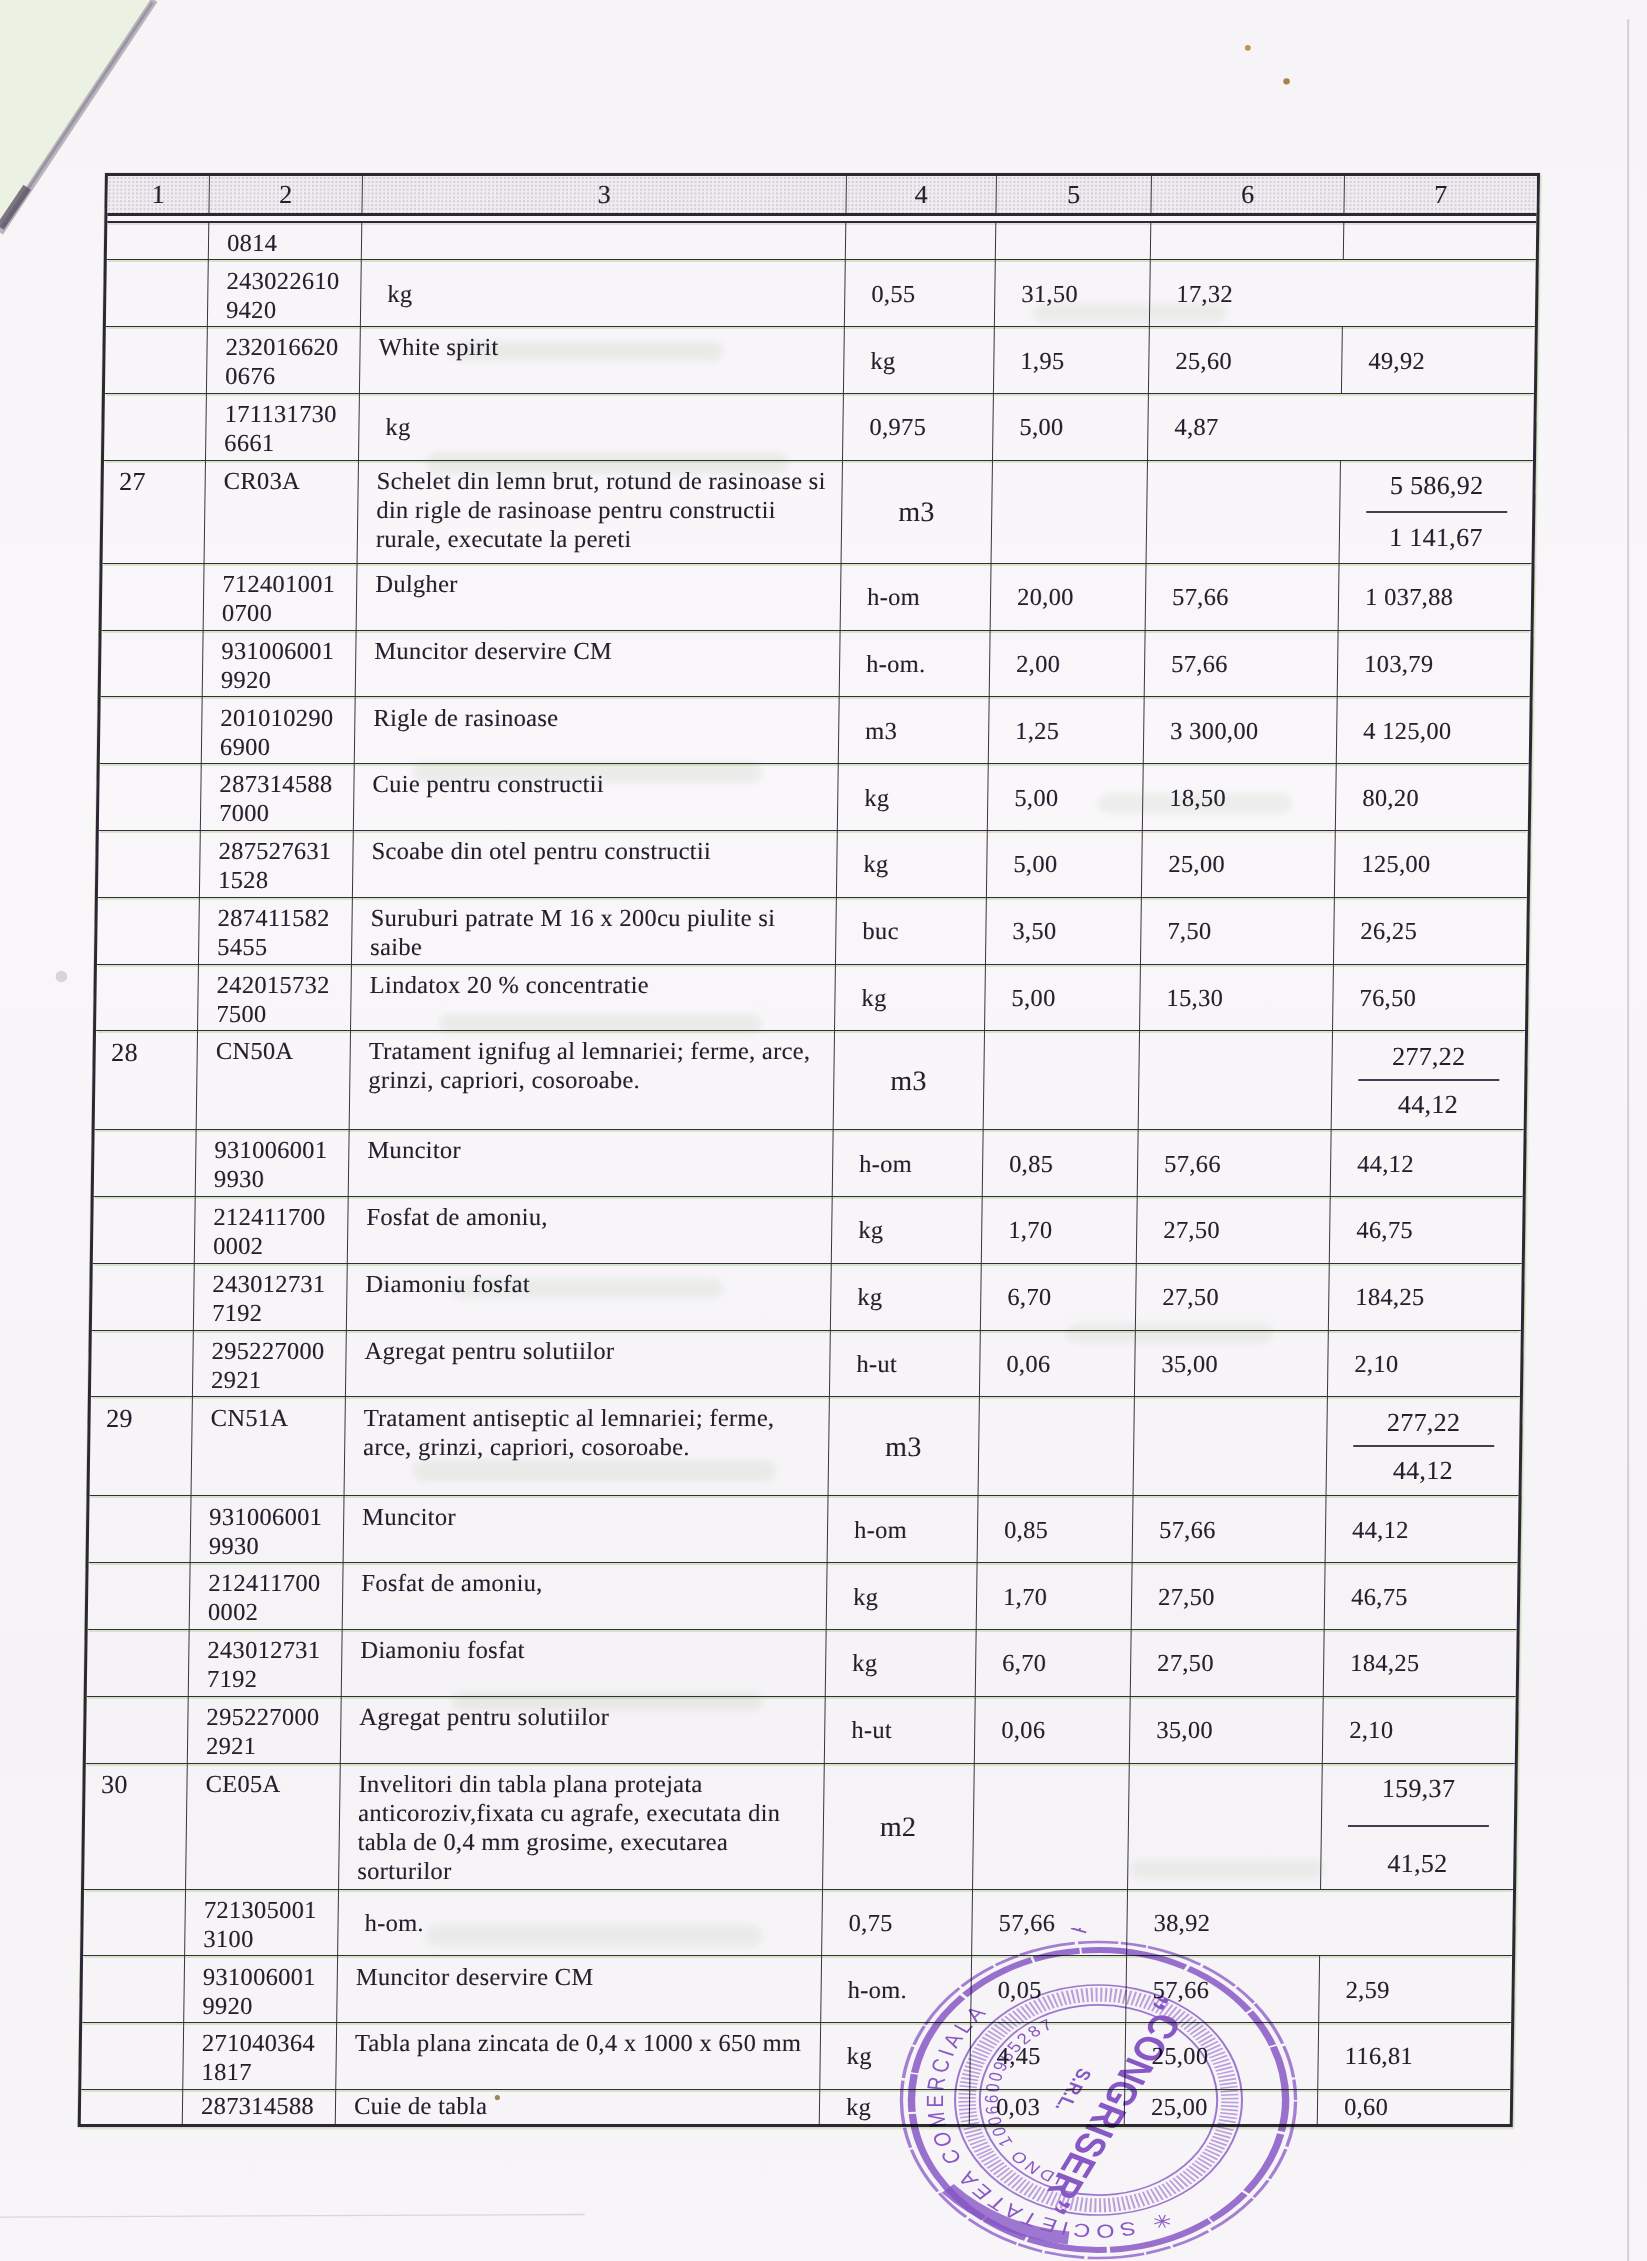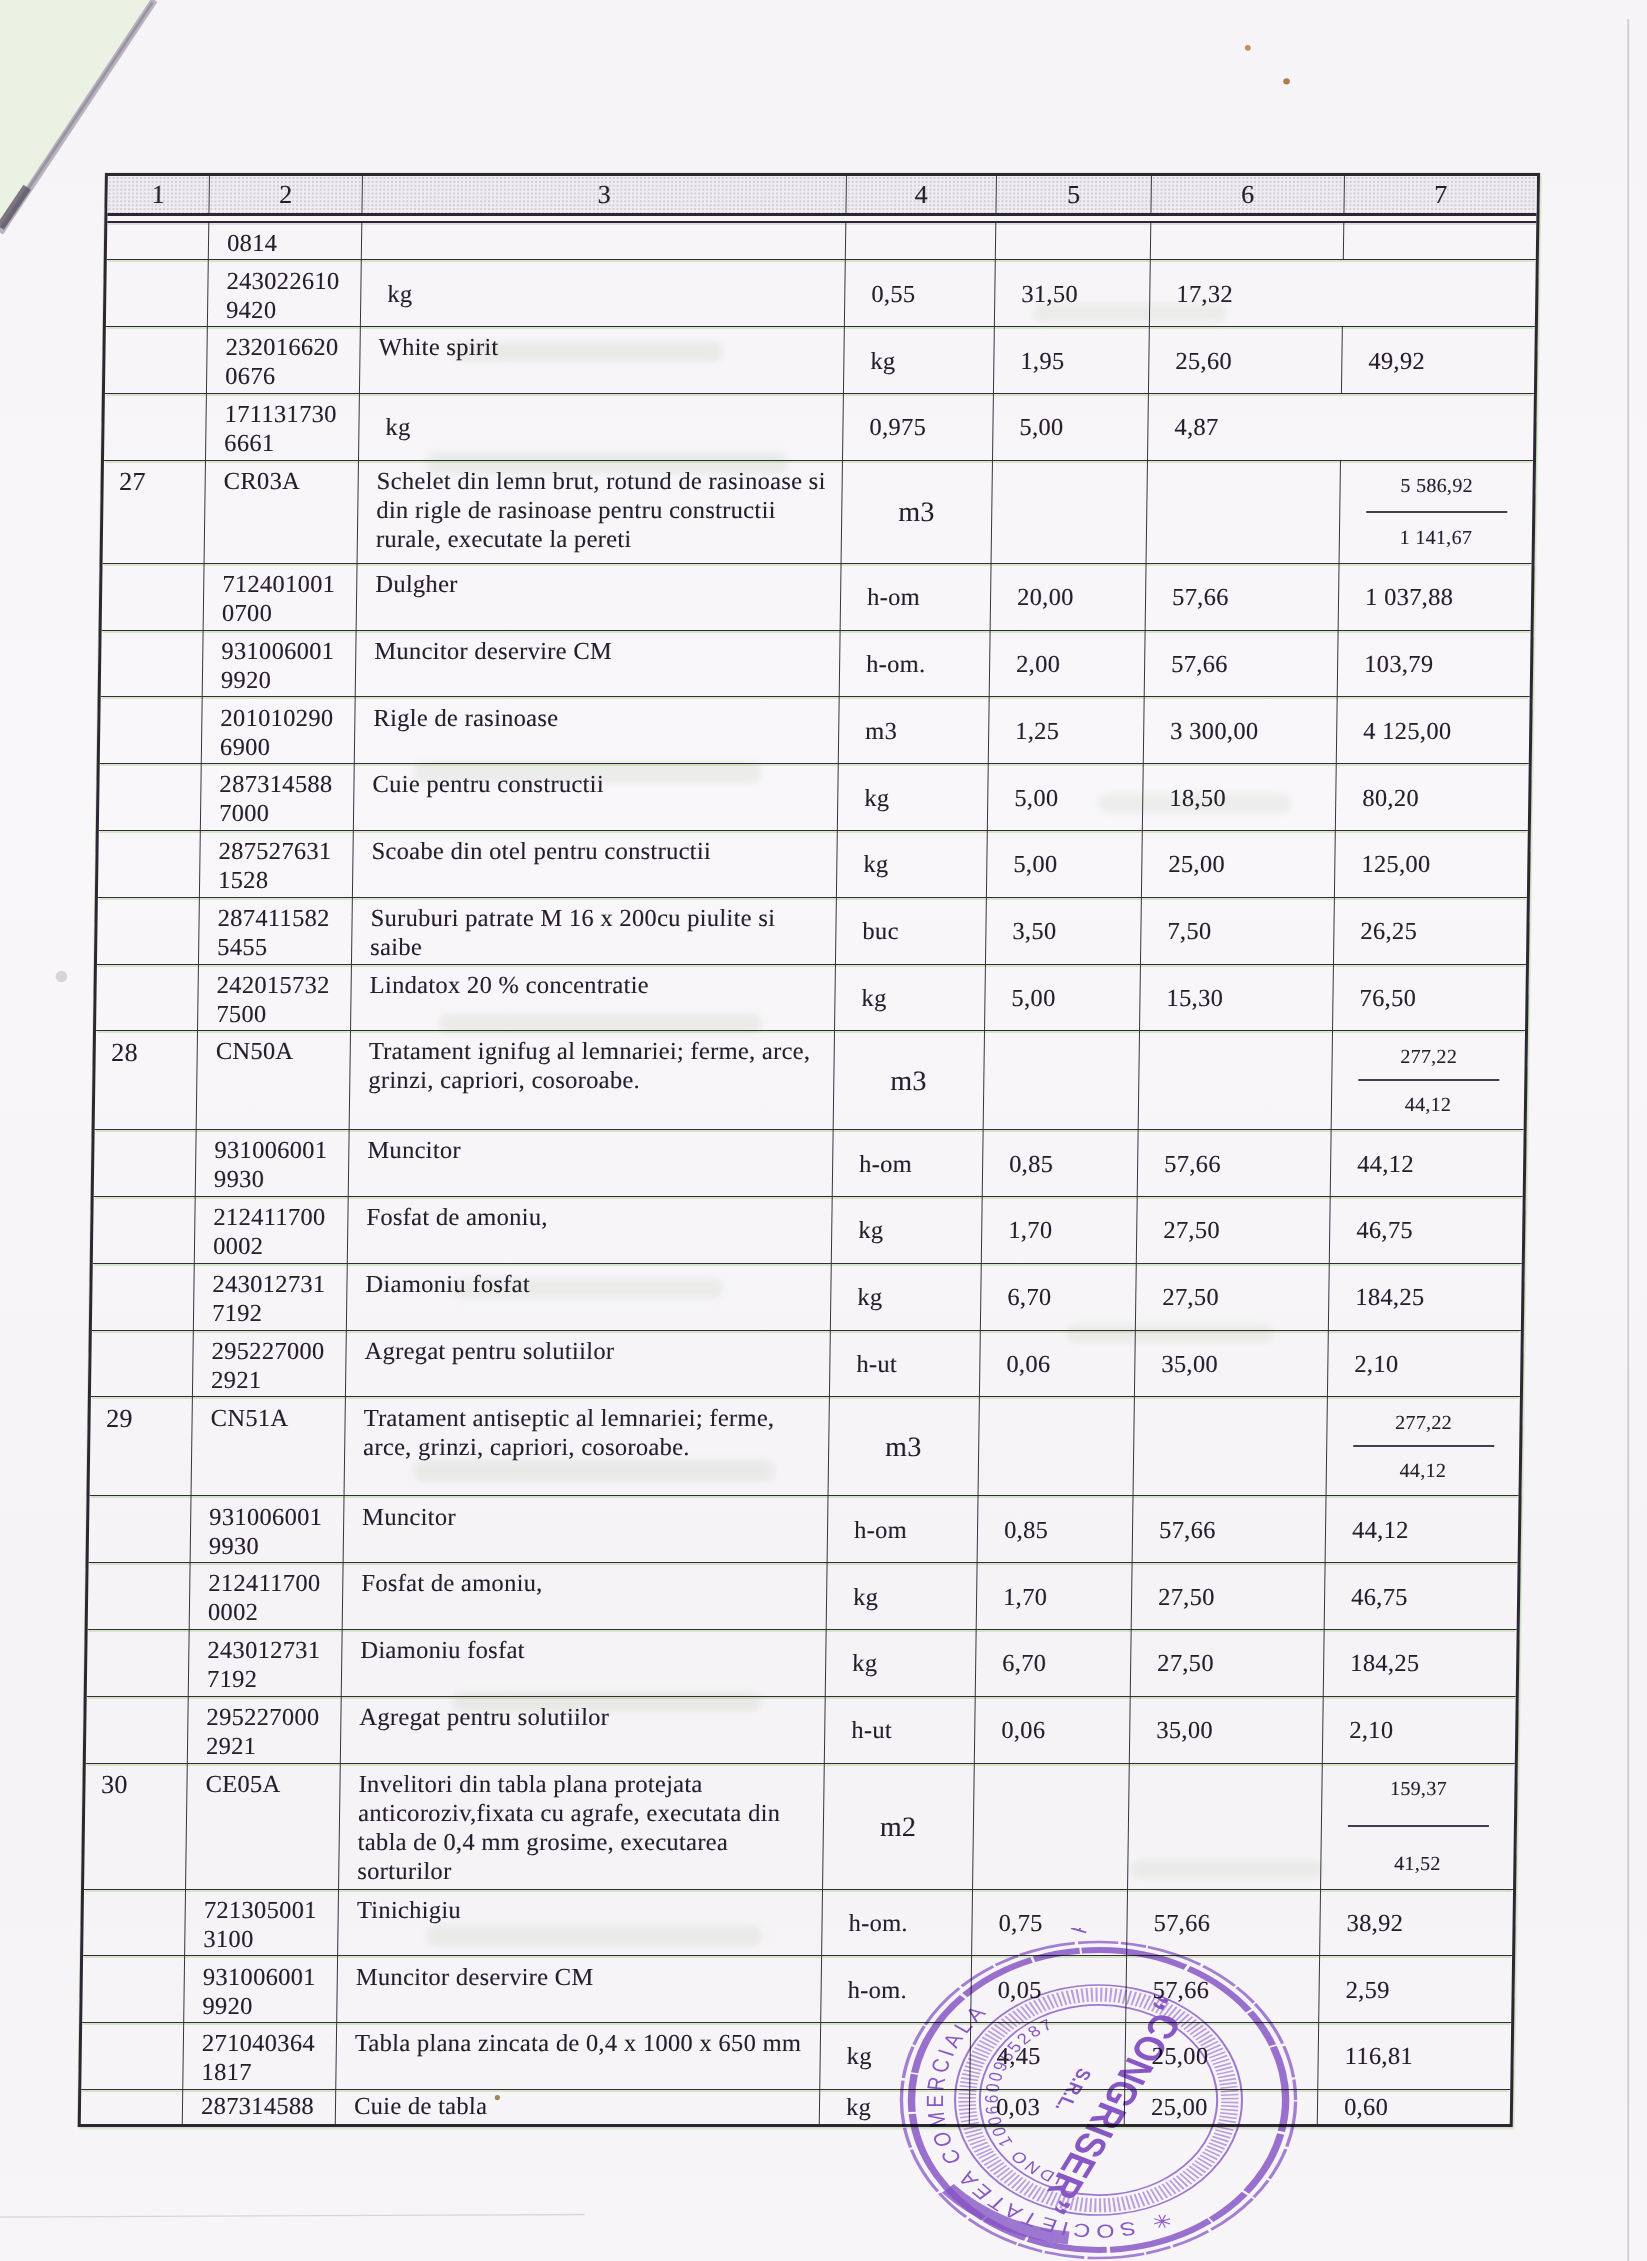--- a/index.html
+++ b/index.html
@@ -71,21 +71,21 @@
   
   .r-code{min-height:34px;}
   .r-short{min-height:30px;}
   .r-short .c2,.r-short .c3{padding-top:0;justify-content:center;}
   .r-sec2{min-height:98px;}
   .r-sec3{min-height:102px;}
   .r-sec4{min-height:125px;}
   .sec .c4{justify-content:center;align-items:flex-start;padding-left:56px;font-size:28px;}
   .sec .c7{padding:6.5px 6.5px;}
   .frac{display:flex;flex-direction:column;align-items:center;justify-content:space-between;height:100%;padding:3.9px 0;box-sizing:border-box;}
-  .frac .fv{display:block;font-size:20px;}
+  .frac .fv{display:block;font-size:26px;}
   .fline{display:block;width:141px;border-top:2.6px solid #463d53;height:0;margin:3.9px 0;}
   
   .stamp{
     position:absolute;left:884px;top:1928px;width:429px;height:344px;z-index:5;
     mix-blend-mode:multiply;opacity:.88;filter:blur(0.3px);
   }
   .stamp text{font-family:"Liberation Sans","DejaVu Sans",sans-serif;fill:#7c44c4;}
 </style>
 </head>
 <body>
@@ -714,23 +714,20 @@
       </span>
     </div>
   </div>
       <div class="trow">
     <div class="c c1">
           <span></span>
         </div>
     <div class="c c2">
           <span class="ln">721305001</span>
           <span class="ln">3100</span>
-        </div>
-    <div class="c c3">
-          <span>Tinichigiu</span>
         </div>
     <div class="c c4">
           <span>h-om.</span>
         </div>
     <div class="c c5">
           <span>0,75</span>
         </div>
     <div class="c c6">
           <span>57,66</span>
         </div>

